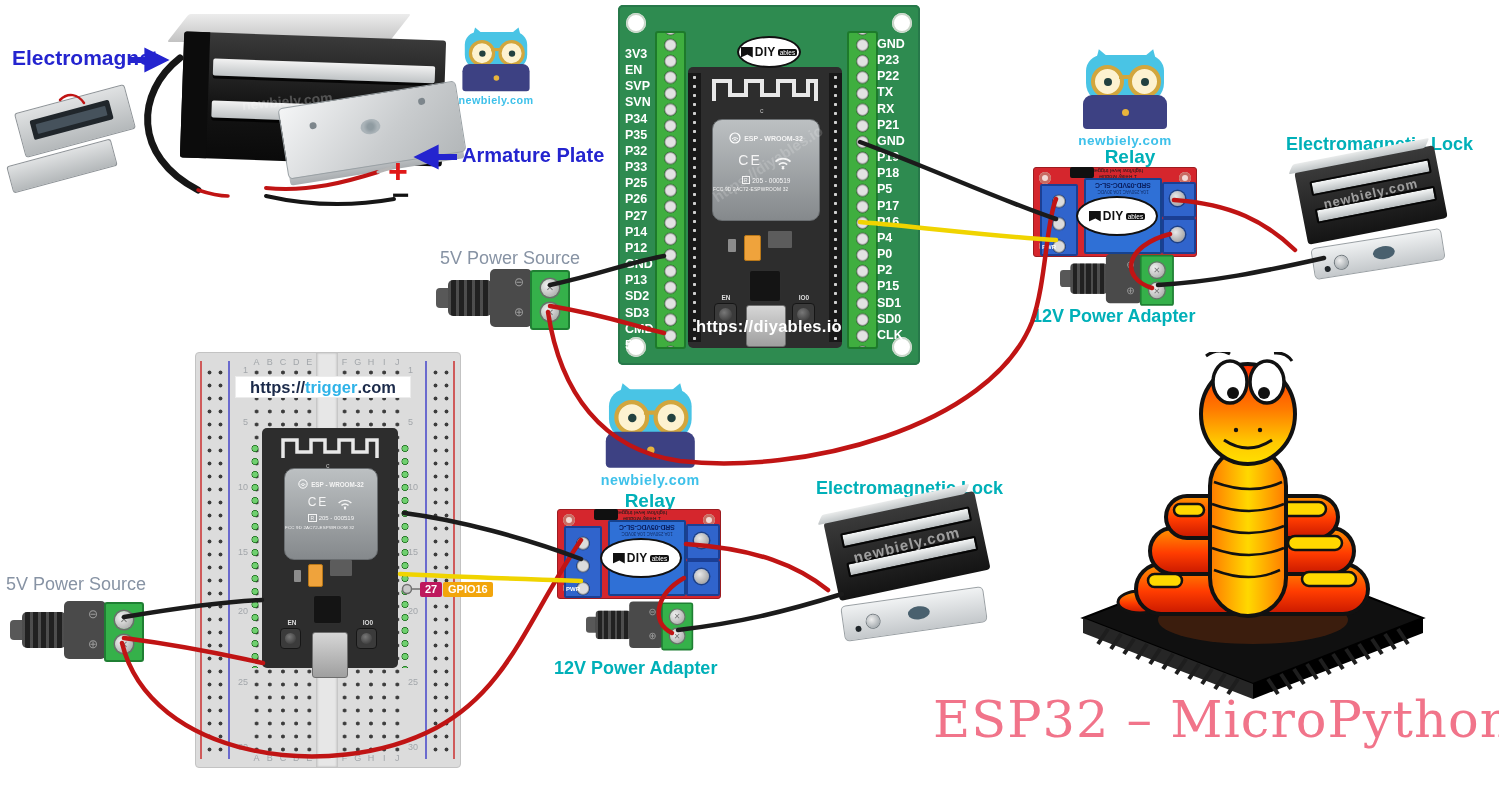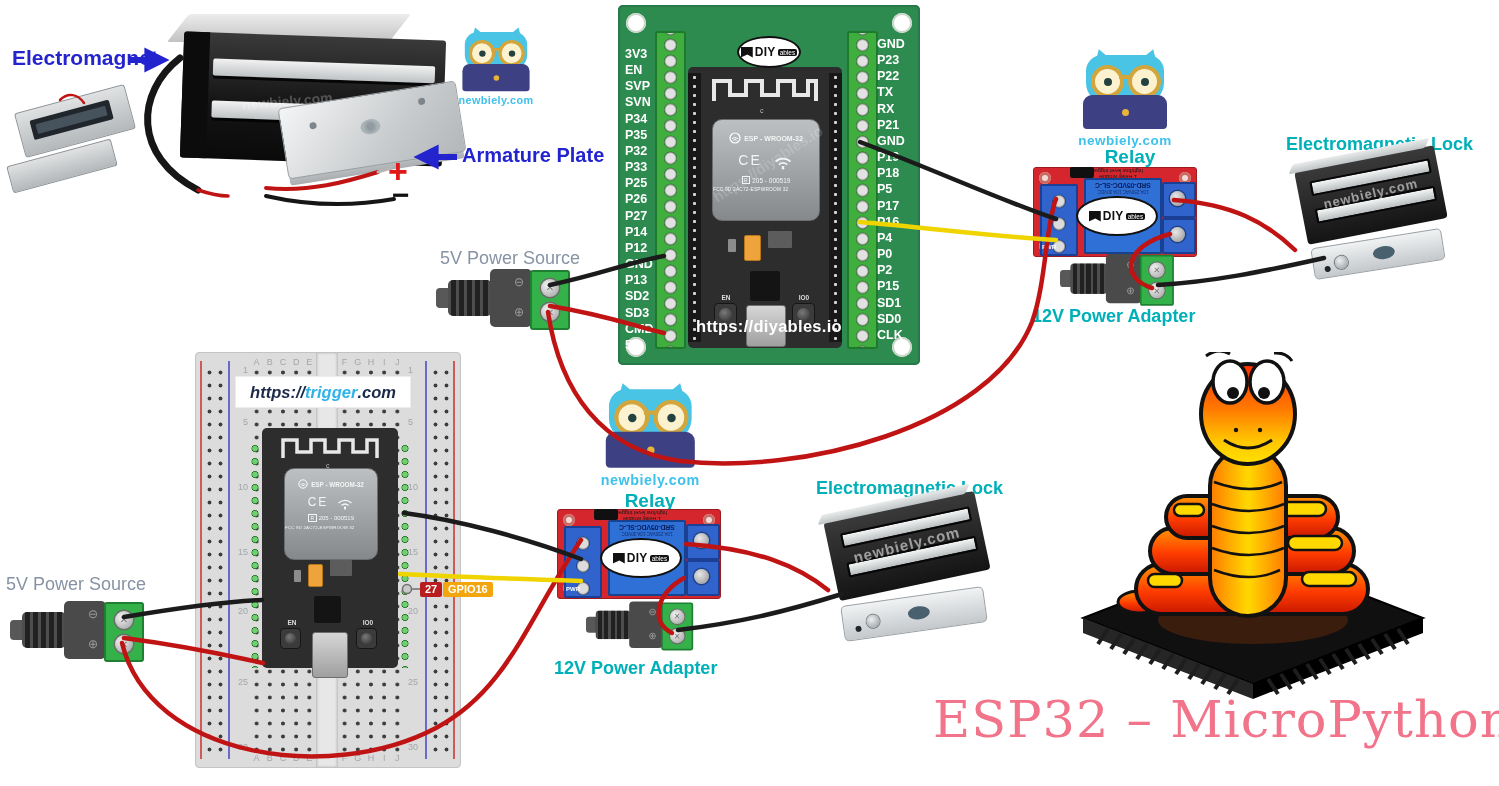--- a/index.html
+++ b/index.html
@@ -176,28 +176,28 @@
               font-size:9px;color:#a2a6aa}
   .bb-letter{width:10px;text-align:center}
   .bb-rows{position:absolute;top:0;width:14px;height:100%}
   .bb-rownum{position:absolute;right:0;font-size:9px;color:#a2a6aa}
   .bb-rows.rt .bb-rownum{left:0;right:auto}
   .bb-rownum:nth-child(1){top:12px}.bb-rownum:nth-child(2){top:64px}
   .bb-rownum:nth-child(3){top:129px}.bb-rownum:nth-child(4){top:194px}
   .bb-rownum:nth-child(5){top:253px}.bb-rownum:nth-child(6){top:324px}
   .bb-rownum:nth-child(7){top:389px}
 
-  .url-box{position:absolute;left:236px;top:377px;width:174px;height:30px;background:#fff;
+  .url-box{position:absolute;left:236px;top:377px;width:174px;height:20px;background:#fff;
            box-shadow:0 0 0 1px #ececec;z-index:4;display:flex;align-items:center;justify-content:center;
-           font-size:16.5px;font-weight:bold;font-style:italic;white-space:pre}
+           font-size:16.5px;font-weight:bold;white-space:pre}
   .url-box .dark{color:#1b2a4a}.url-box .cyan{color:#2fb3e8}
 
   .callout{position:absolute;height:15px;line-height:15px;padding:0 5px;border-radius:2px;
            color:#fff;font-size:11px;font-weight:bold;z-index:31}
-  .callout.g{background:#b91c1c}.callout.o{background:#f2a50c}
+  .callout.g{background:#be185d}.callout.o{background:#f2a50c}
 
   .wires{position:absolute;left:0;top:0;z-index:30;pointer-events:none}
   .mid{z-index:3}
 </style>
 </head>
 <body>
 
 <div class="canvas">
 
   <div class="abs" style="left:148px;top:6px;width:320px;height:210px">

